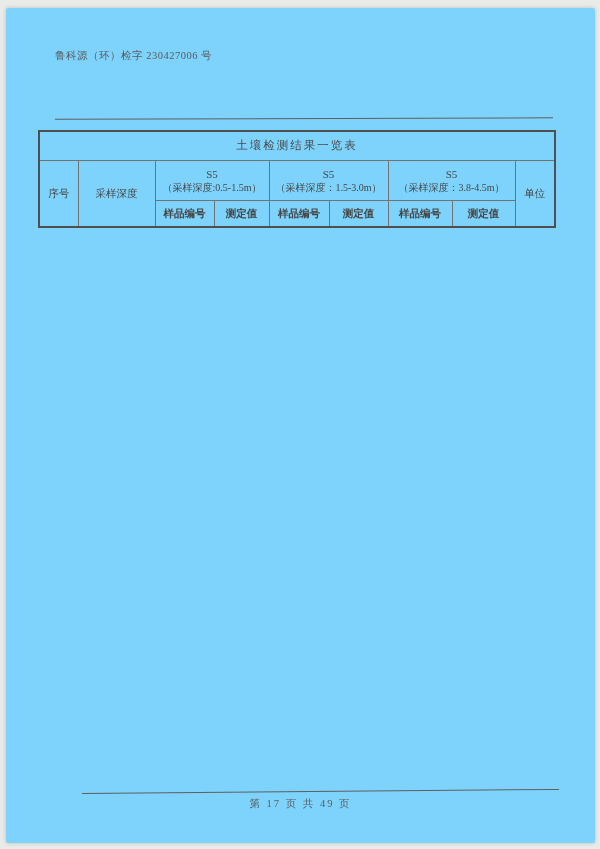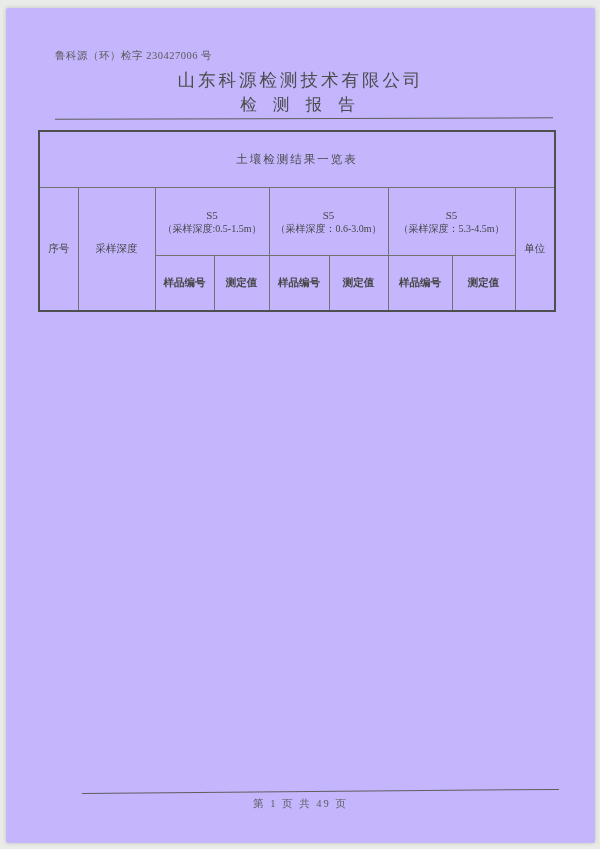--- a/index.html
+++ b/index.html
@@ -8,21 +8,21 @@
     width: 600px; height: 849px;
     background: #e9ebe9;
     font-family: "Liberation Serif", "DejaVu Serif", serif;
     color: #474747;
     position: relative;
     overflow: hidden;
   }
   .page {
     position: absolute;
     left: 6px; top: 8px; right: 5px; bottom: 6px;
-    background: #c4b5fd;
+    background: #7dd3fc;
     box-shadow: 0 0 4px rgba(0,0,0,0.18);
     border-radius: 2px;
   }
   .report-no {
     position: absolute; left: 49px; top: 41px;
     font-size: 10.5px; color: #5a5a5a; letter-spacing: 0.5px;
   }
   .company {
     position: absolute; left: 0; right: 0; top: 60px;
     text-align: center;
@@ -44,21 +44,21 @@
     border-collapse: collapse;
     table-layout: fixed;
     border: 2px solid #4f4f4f;
     font-size: 10.5px;
     color: #464646;
   }
   table.results td, table.results th {
     border: 1px solid #727272;
     text-align: center;
     vertical-align: middle;
-    padding: 20px 1px;
+    padding: 6px 1px;
     font-weight: normal;
     line-height: 1.3;
   }
   tr.title-row th {
     height: 29px;
     font-size: 11.5px;
     letter-spacing: 2px;
     color: #4a4a4a;
   }
   tr.group-row th { height: 37px; }
@@ -75,22 +75,20 @@
     text-align: center;
     font-size: 10.5px; color: #5c5c5c; letter-spacing: 2px;
   }
 </style>
 </head>
 <body>
 
 <div class="page">
 
   <div class="report-no">鲁科源（环）检字 230427006 号</div>
-  <div class="company">山东科源检测技术有限公司</div>
-  <div class="doc-title">检 测 报 告</div>
   <div class="header-rule"></div>
 
   <table class="results">
     <colgroup>
       <col style="width:39px">
         <col style="width:77px">
       <col style="width:59px">
         <col style="width:55px">
       <col style="width:60px">
         <col style="width:59px">
@@ -104,36 +102,36 @@
       </tr>
       <tr class="group-row">
         <th rowspan="2">序号</th>
         <th rowspan="2">采样深度</th>
         <th colspan="2">
           <span class="group-name">S5</span>
           <span class="group-depth">（采样深度:0.5-1.5m）</span>
         </th>
         <th colspan="2">
           <span class="group-name">S5</span>
-          <span class="group-depth">（采样深度：0.6-3.0m）</span>
+          <span class="group-depth">（采样深度：1.5-3.0m）</span>
         </th>
         <th colspan="2">
           <span class="group-name">S5</span>
-          <span class="group-depth">（采样深度：5.3-4.5m）</span>
+          <span class="group-depth">（采样深度：3.8-4.5m）</span>
         </th>
         <th rowspan="2">单位</th>
       </tr>
       <tr class="sub-row">
         <th>样品编号</th>
         <th>测定值</th>
         <th>样品编号</th>
         <th>测定值</th>
         <th>样品编号</th>
         <th>测定值</th>
       </tr>
     </thead>
     <tbody></tbody>
   </table>
 
   <div class="footer-rule"></div>
-  <div class="footer-text">第 1 页 共 49 页</div>
+  <div class="footer-text">第 17 页 共 49 页</div>
 
 </div>
 
 </body></html>

